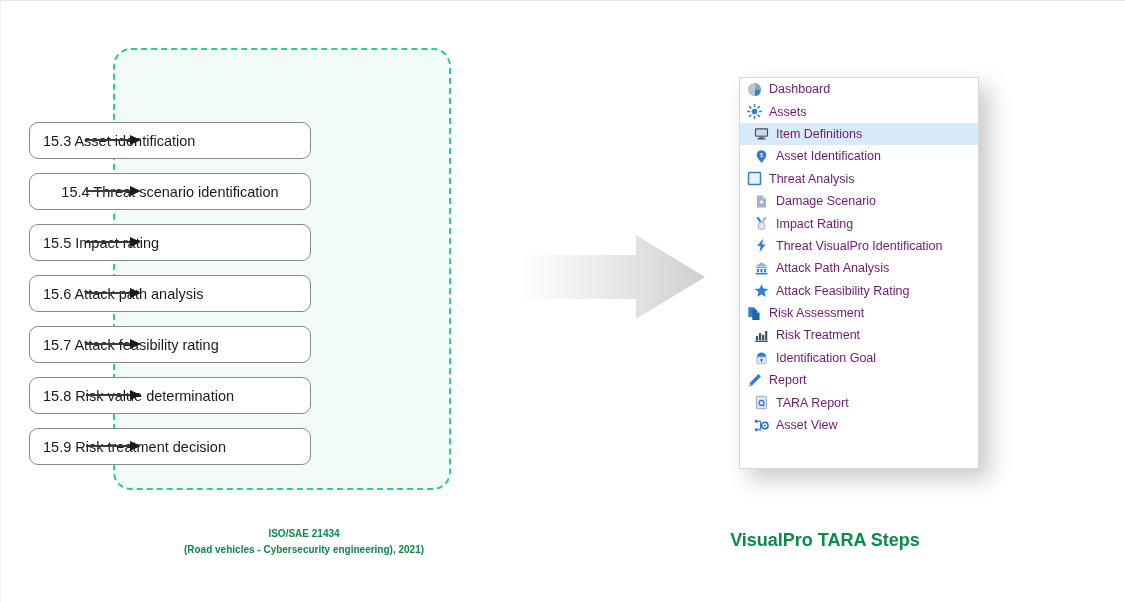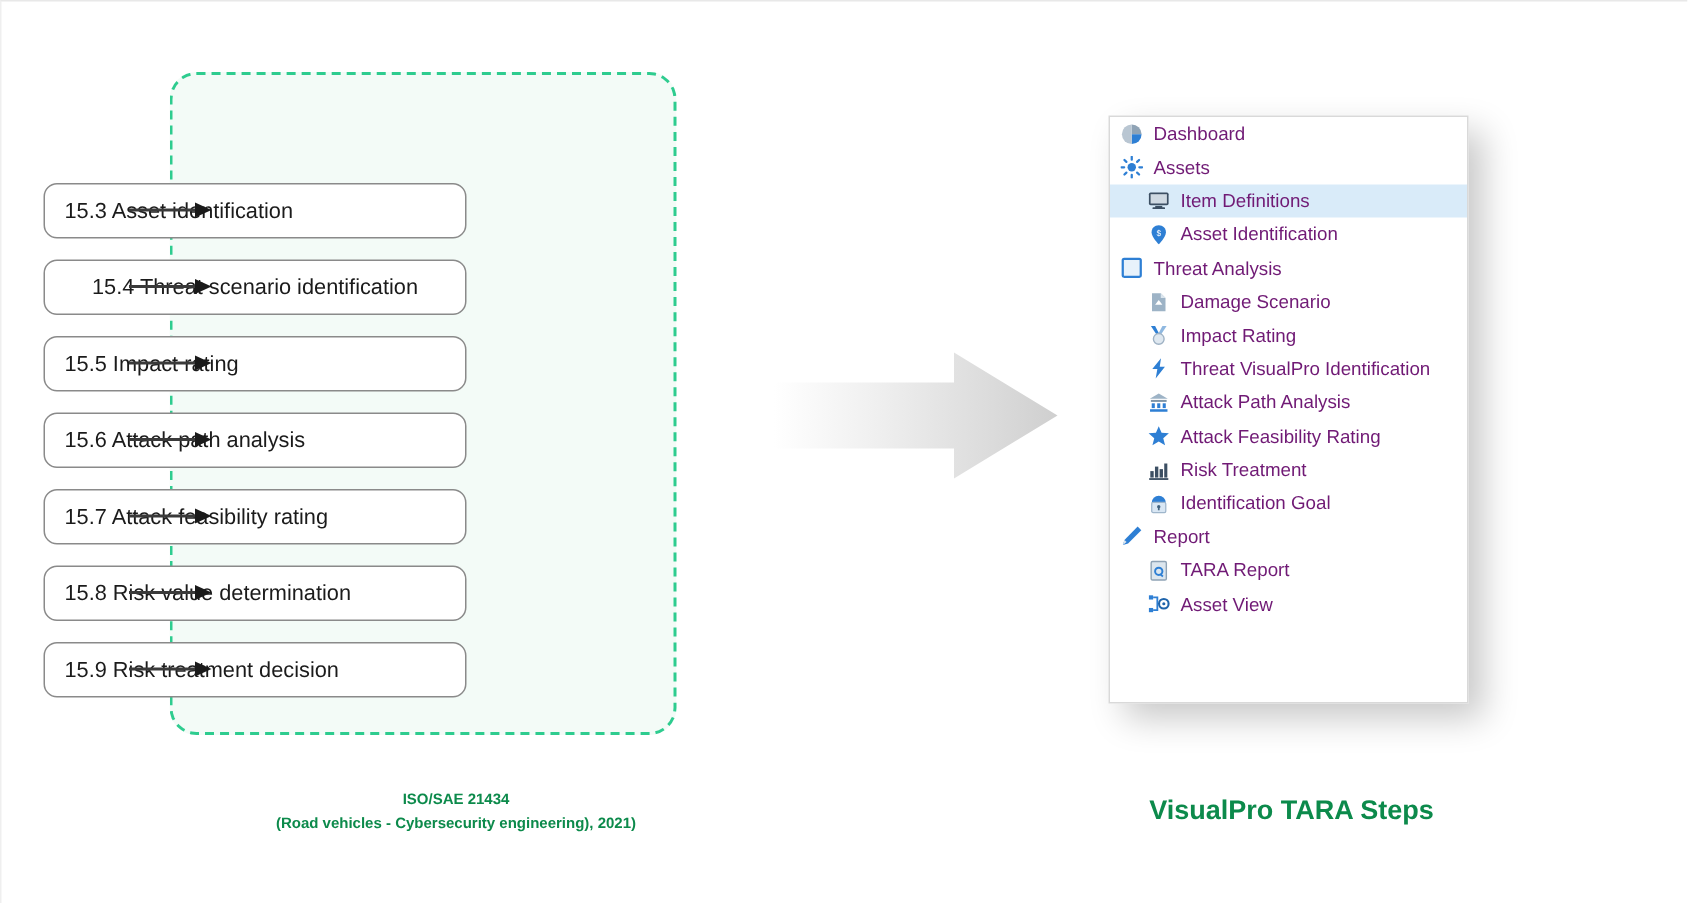--- a/index.html
+++ b/index.html
@@ -116,21 +116,21 @@
   }
   .tree-row {
     height: 22.4px;
     display: flex;
     align-items: center;
     font-size: 12.5px;
     color: #701a75;
     white-space: nowrap;
   }
   .tree-row.lvl0 { padding-left: 6px; }
-  .tree-row.lvl1 { padding-left: 24px; }
+  .tree-row.lvl1 { padding-left: 13px; }
   .tree-row.selected { background: #d9ebf9; }
   .tree-icon {
     width: 16px;
     height: 16px;
     margin-right: 7px;
     flex: 0 0 16px;
     display: flex;
     align-items: center;
     justify-content: center;
   }
@@ -144,21 +144,21 @@
     font-weight: bold;
   }
   .caption-left {
     left: 88px;
     top: 525px;
     width: 430px;
     font-size: 10px;
     line-height: 16px;
   }
   .caption-right {
-    left: 700px;
+    left: 664px;
     top: 529px;
     width: 320px;
     font-size: 18px;
   }
 </style>
 </head>
 <body>
 
 <div class="page-frame">
 
@@ -341,20 +341,30 @@
           <span>Attack Path Analysis</span>
         </div>
         <div class="tree-row lvl1">
           <span class="tree-icon">
             <svg width="15" height="15" viewBox="0 0 16 16">
         <path d="M8 1.2 L10 5.9 L15.2 6.3 L11.2 9.7 L12.5 14.8 L8 12 L3.5 14.8 L4.8 9.7 L0.8 6.3 L6 5.9 Z" fill="#2e7fd4"></path>
             </svg>
           </span>
           <span>Attack Feasibility Rating</span>
         </div>
+        <div class="tree-row lvl0">
+          <span class="tree-icon">
+            <svg width="15" height="15" viewBox="0 0 16 16">
+        <path d="M1.4 1.2 h6 l2.4 2.4 v8 h-8.4 Z" fill="#2e7fd4"></path>
+        <path d="M5.6 4.4 h5 l2.8 2.8 v7.6 h-7.8 Z" fill="#1f64ab"></path>
+        <path d="M10.6 4.4 l2.8 2.8 h-2.8 Z" fill="#a8cdef"></path>
+            </svg>
+          </span>
+          <span>Risk Assessment</span>
+        </div>
         <div class="tree-row lvl1">
           <span class="tree-icon">
             <svg width="15" height="15" viewBox="0 0 16 16">
         <g fill="#3c4f63">
           <rect x="2" y="8.6" width="2.4" height="4.6"></rect>
           <rect x="5.3" y="5.4" width="2.4" height="7.8"></rect>
           <rect x="8.6" y="7.2" width="2.4" height="6"></rect>
           <rect x="11.9" y="3.2" width="2.2" height="10"></rect>
         </g>
         <rect x="1.2" y="13.6" width="13.6" height="1.3" fill="#3c4f63"></rect>

